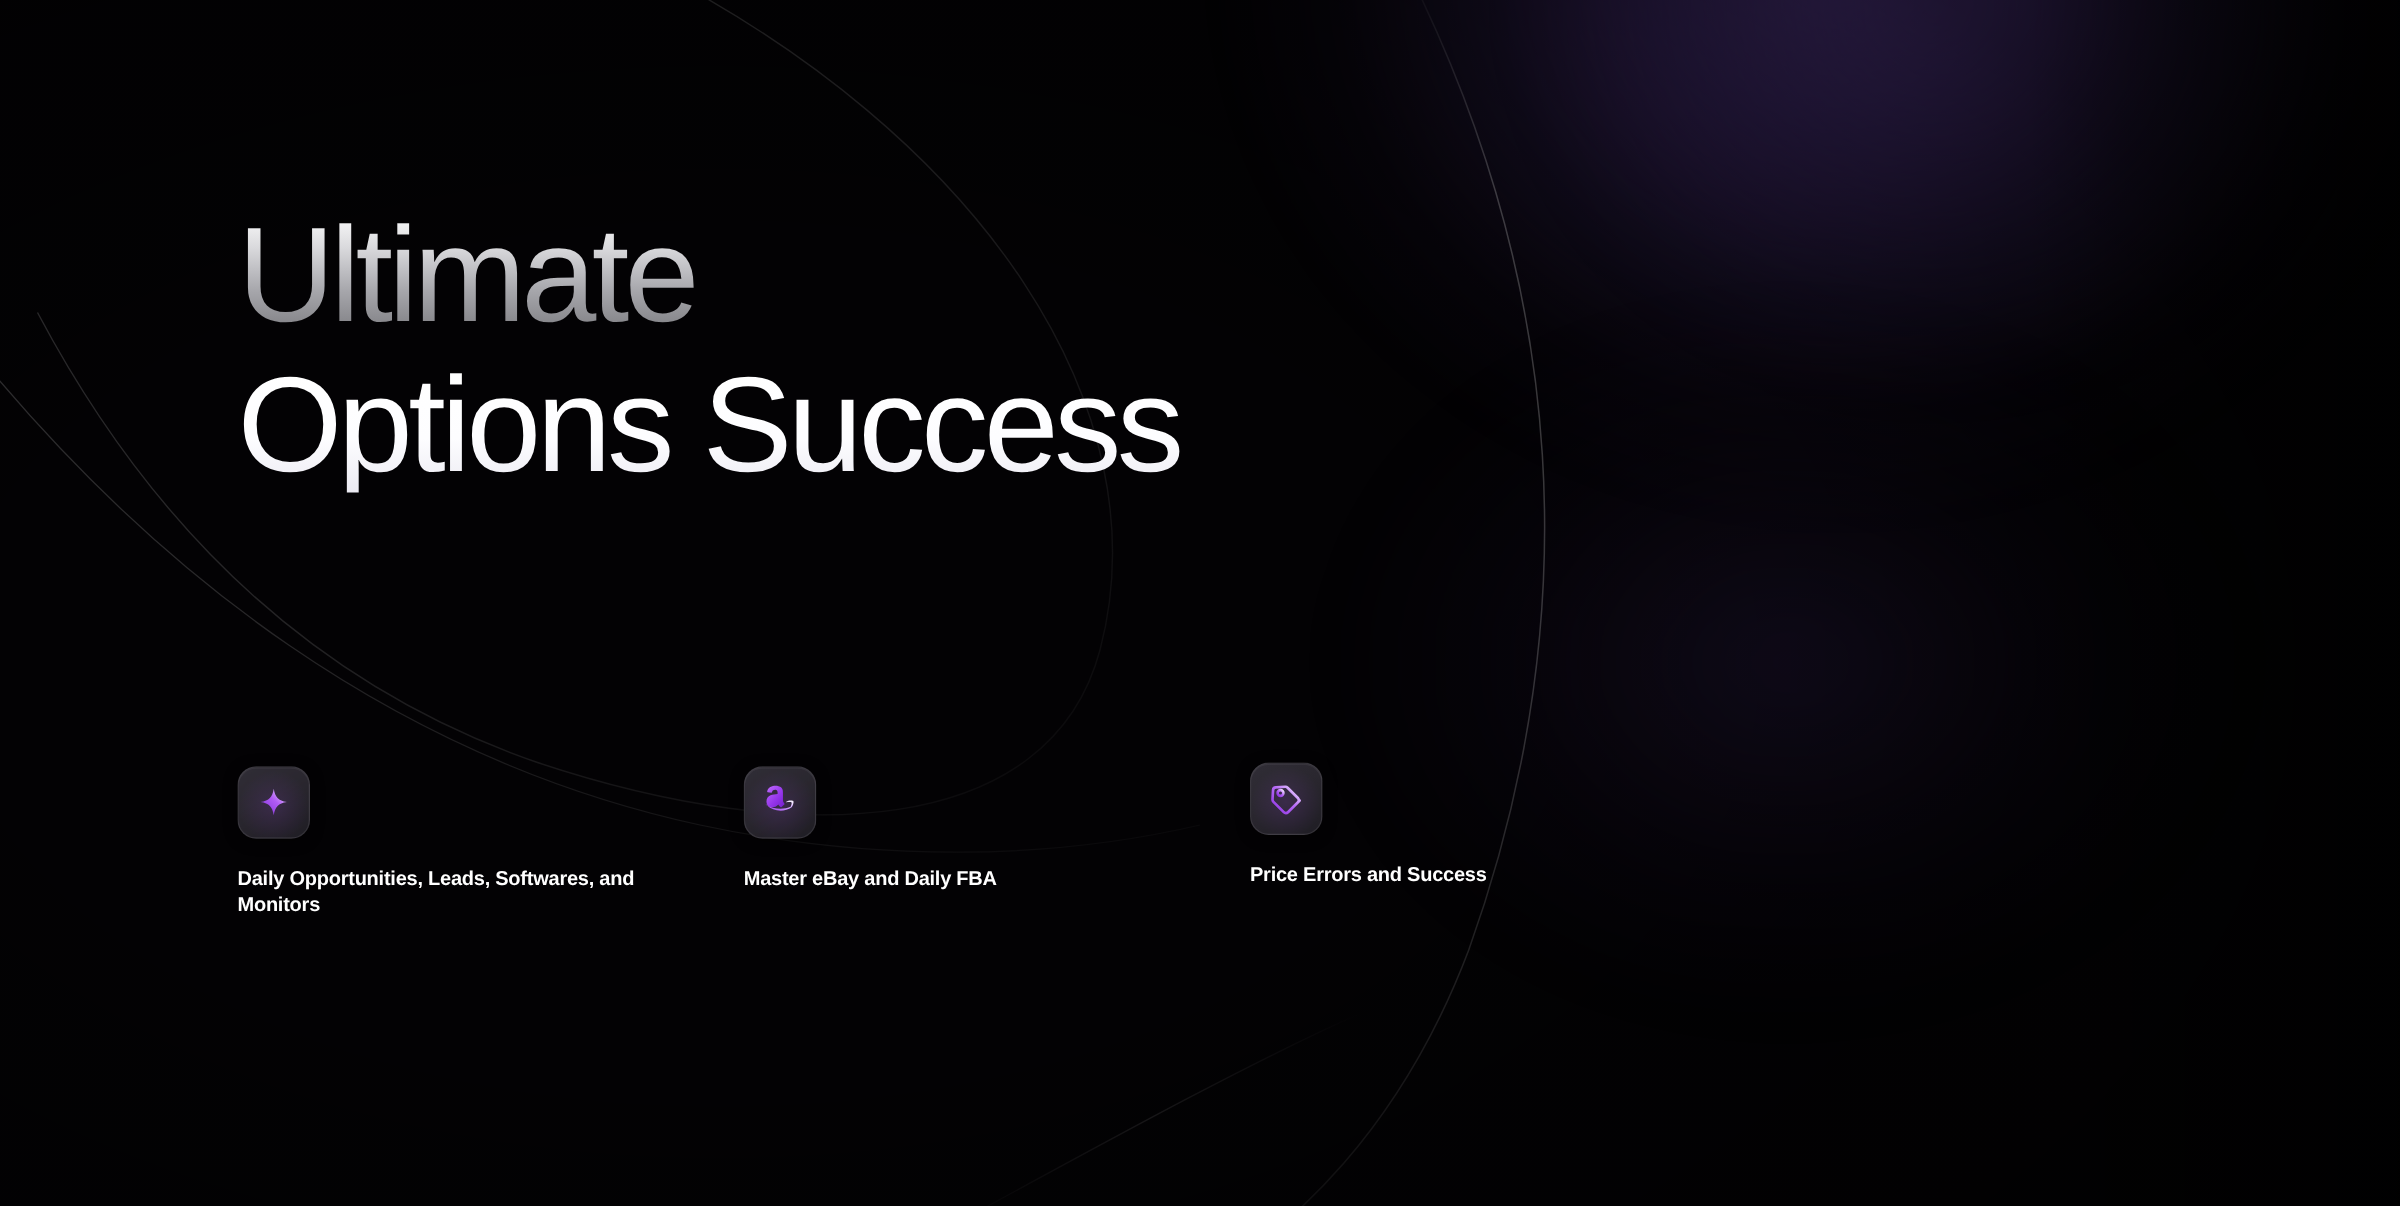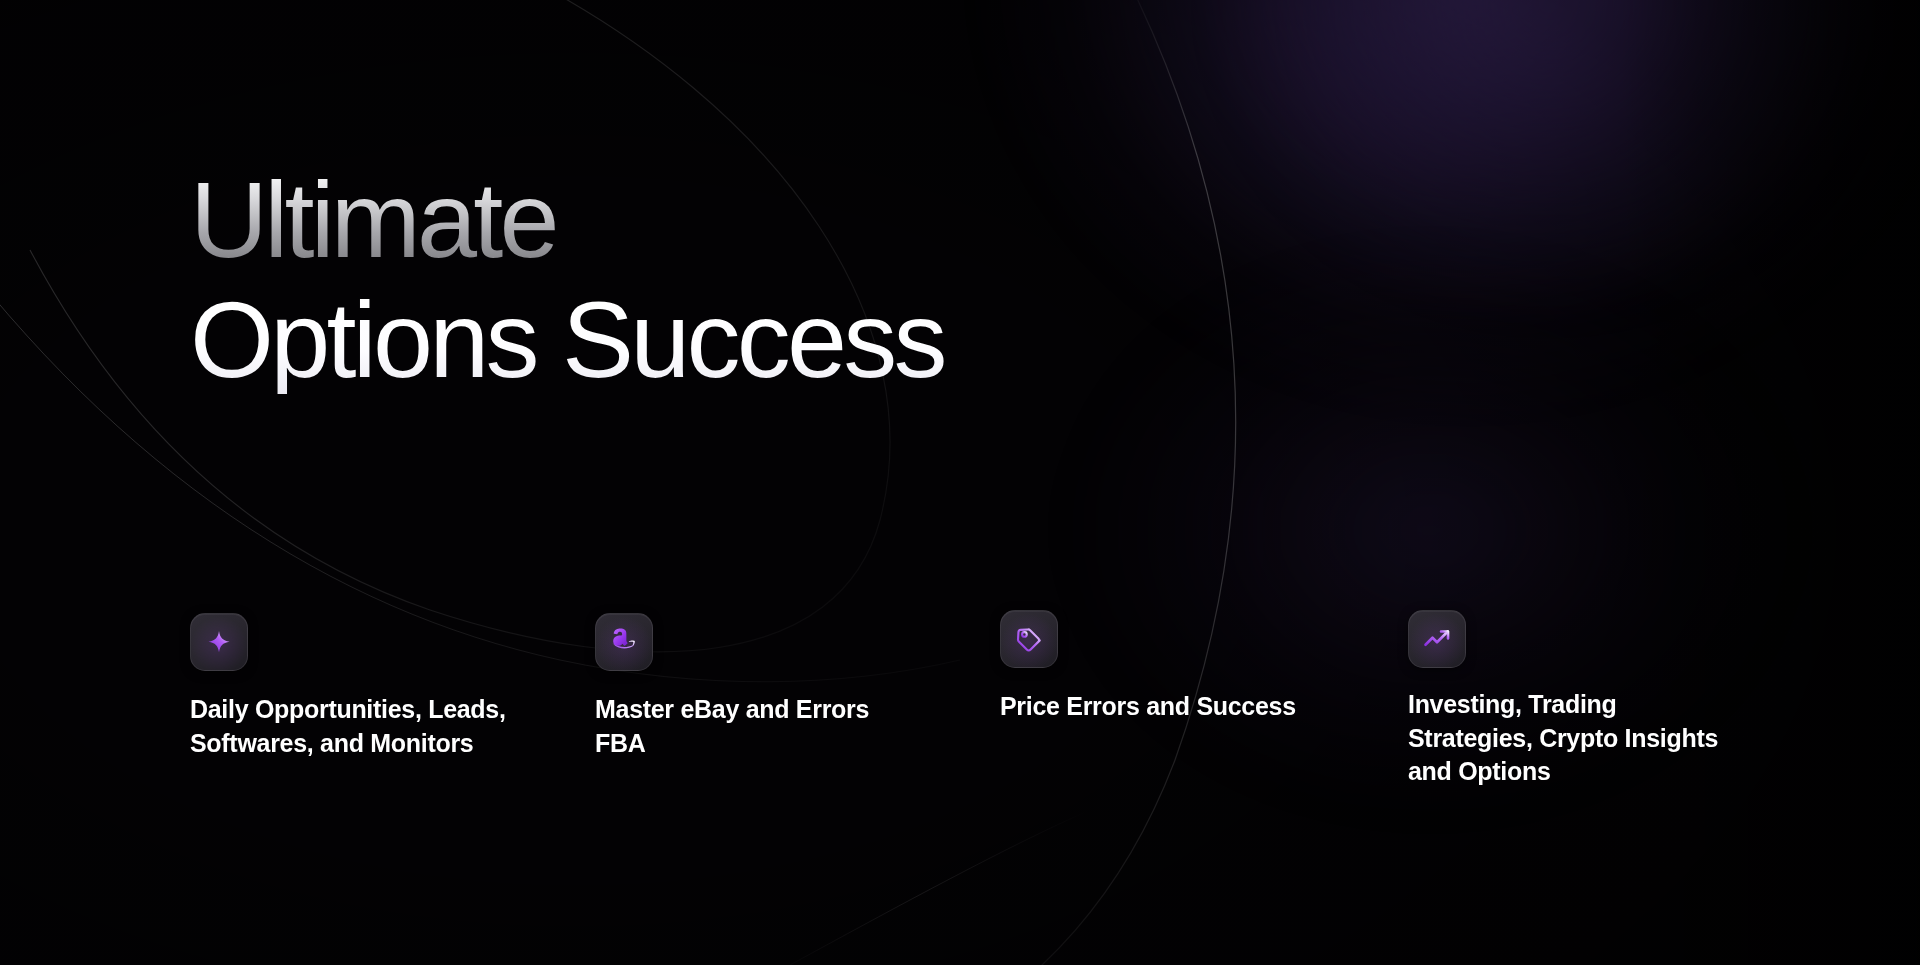--- a/index.html
+++ b/index.html
@@ -138,21 +138,21 @@
     position:absolute;
     inset:0;
     background:radial-gradient(circle at 50% 55%, rgba(150,70,220,0.16) 0%, rgba(0,0,0,0) 68%);
     pointer-events:none;
   }
   .icon-tile svg { position:relative; z-index:2; display:block; }
 
   .feature-label {
     margin-top:22px;
     color:#ffffff;
-    font-size:25px;
+    font-size:16px;
     font-weight:700;
     line-height:1.34;
     letter-spacing:-0.012em;
   }
   .feature-3 .feature-label { margin-top:20px; }
 </style>
 </head>
 <body>
 
 <div class="stage">
@@ -233,51 +233,35 @@
             </linearGradient>
           </defs>
 
           <path d="M14.05 13.55 c0 1.0 .02 1.84 -.48 2.73 -.41 .72 -1.06 1.17 -1.78 1.17 -.99 0 -1.57 -.76 -1.57 -1.87 0 -2.2 1.97 -2.6 3.83 -2.6 z
                    M16.65 19.0 c-.17 .16 -.42 .17 -.61 .06 -.86 -.71 -1.02 -1.04 -1.49 -1.72 -1.42 1.45 -2.43 1.89 -4.28 1.89 -2.18 0 -3.88 -1.35 -3.88 -4.04 0 -2.11 1.14 -3.54 2.77 -4.24 1.41 -.62 3.38 -.73 4.89 -.9 v -.34 c0 -.62 .05 -1.35 -.31 -1.88 -.31 -.48 -.92 -.68 -1.45 -.68 -.98 0 -1.86 .51 -2.07 1.55 -.04 .23 -.21 .46 -.45 .47 l -2.52 -.27 c -.21 -.05 -.45 -.22 -.39 -.55 .58 -3.06 3.34 -3.98 5.81 -3.98 1.27 0 2.92 .34 3.92 1.3 1.26 1.18 1.14 2.75 1.14 4.46 v 4.05 c0 1.21 .5 1.74 .97 2.4 .17 .23 .2 .51 -.01 .69 -.53 .44 -1.46 1.25 -1.97 1.71 z" fill="url(#amzGrad)" transform="translate(-2.6,-2.8) scale(0.93)"></path>
 
           <path d="M3.4 17.9 c3.1 2.0 7.0 3.0 10.5 3.0 2.4 0 5.0 -.5 7.4 -1.55 .36 -.16 .66 .23 .31 .5 -2.1 1.54 -5.1 2.36 -7.7 2.36 -3.64 0 -6.93 -1.35 -9.4 -3.6 -.2 -.18 -.02 -.42 .23 -.28 z
                    M21.5 16.55 c-.4 -.5 -2.6 -.24 -3.6 -.12 -.3 .04 -.34 -.22 -.08 -.4 1.76 -1.23 4.64 -.88 4.98 -.46 .34 .42 -.1 3.3 -1.74 4.68 -.25 .21 -.5 .1 -.38 -.18 .38 -.92 1.22 -3.0 .82 -3.52 z" fill="url(#amzArrow)" transform="translate(-0.4,-3.2) scale(0.92)"></path>
         </svg>
       </div>
-      <div class="feature-label">Master eBay and Errors FBA</div>
+      <div class="feature-label">Master eBay and Daily FBA</div>
     </div>
 
     <div class="feature feature-2">
       <div class="icon-tile">
         <svg width="30" height="30" viewBox="0 0 24 24">
           <defs>
             <linearGradient id="tagGrad" x1="0" y1="1" x2="1" y2="0">
               <stop offset="0%" stop-color="#8b2fe0"></stop>
               <stop offset="55%" stop-color="#b76bf7"></stop>
               <stop offset="100%" stop-color="#f5ecff"></stop>
             </linearGradient>
           </defs>
           <path d="M20.6 13.1 l-7.5 7.5 a1.9 1.9 0 0 1 -2.7 0 l-6.6 -6.6 a2.0 2.0 0 0 1 -.6 -1.5 l.35 -6.0 a1.9 1.9 0 0 1 1.8 -1.8 l6.0 -.35 a2.0 2.0 0 0 1 1.5 .6 l6.6 6.6 a1.9 1.9 0 0 1 0 2.7 z" fill="none" stroke="url(#tagGrad)" stroke-width="1.7" stroke-linejoin="round"></path>
           <circle cx="8.3" cy="8.3" r="1.85" fill="none" stroke="url(#tagGrad)" stroke-width="1.7"></circle>
         </svg>
       </div>
       <div class="feature-label">Price Errors and Success</div>
     </div>
 
-    <div class="feature feature-3">
-      <div class="icon-tile">
-        <svg width="30" height="30" viewBox="0 0 24 24">
-          <defs>
-            <linearGradient id="trendGrad" x1="0" y1="1" x2="1" y2="0">
-              <stop offset="0%" stop-color="#8b2fe0"></stop>
-              <stop offset="60%" stop-color="#b76bf7"></stop>
-              <stop offset="100%" stop-color="#f3e9ff"></stop>
-            </linearGradient>
-          </defs>
-          <polyline points="2.8,16.6 8.4,11.0 12.0,14.6 20.6,6.0" fill="none" stroke="url(#trendGrad)" stroke-width="2.1" stroke-linecap="round" stroke-linejoin="round"></polyline>
-          <polyline points="15.2,6.0 20.8,6.0 20.8,11.6" fill="none" stroke="url(#trendGrad)" stroke-width="2.1" stroke-linecap="round" stroke-linejoin="round"></polyline>
-        </svg>
-      </div>
-      <div class="feature-label">Investing, Trading Strategies, Crypto Insights and Options</div>
-    </div>
 
   </div>
 </div>
 
 </body></html>

